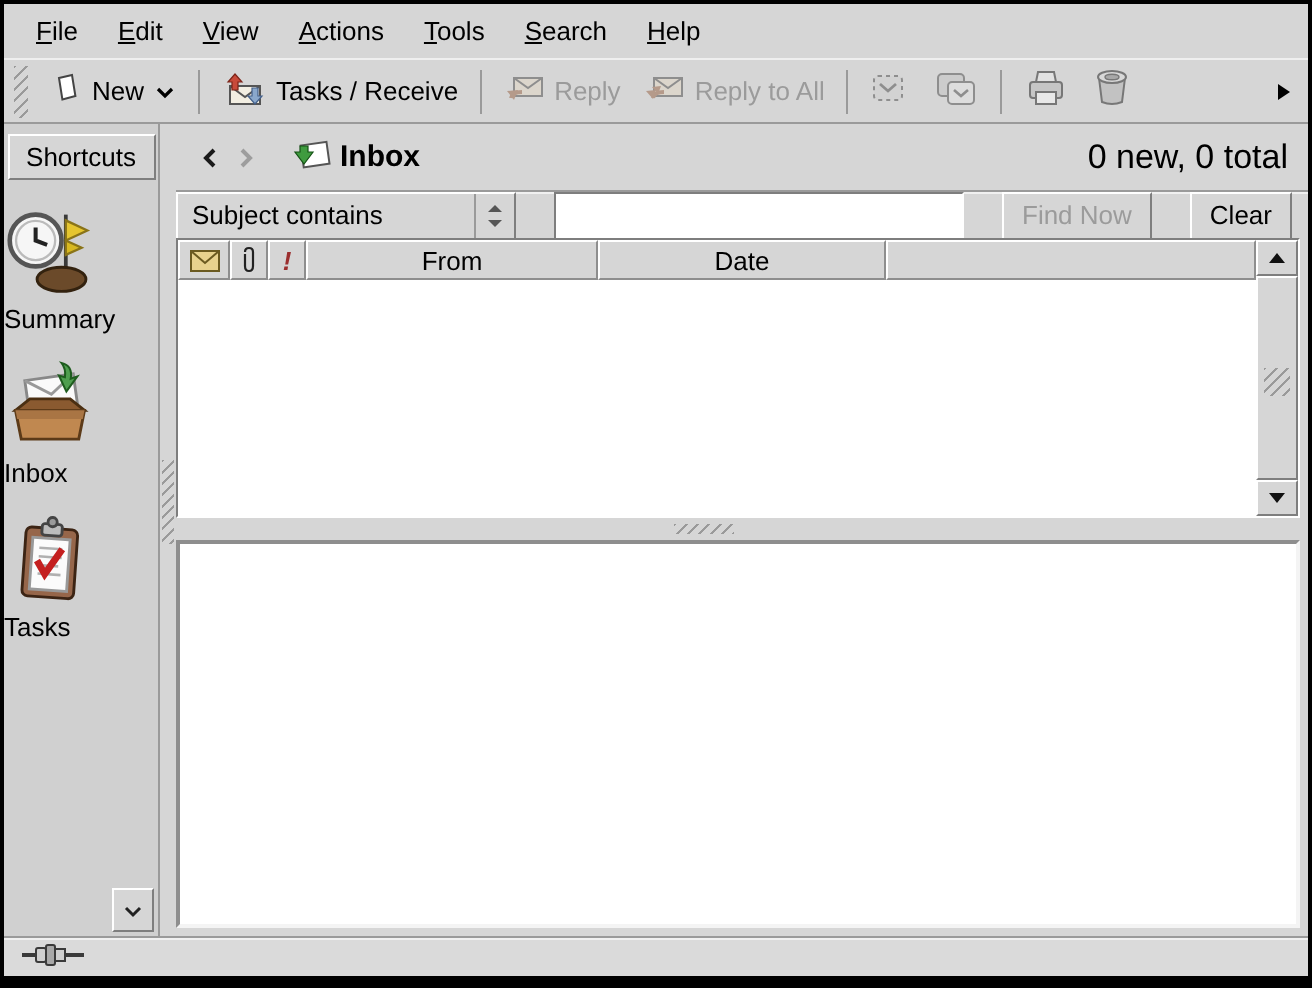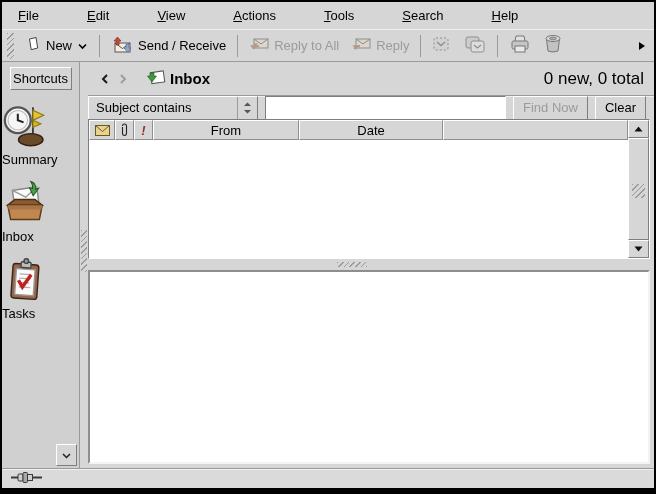--- a/index.html
+++ b/index.html
@@ -10,54 +10,54 @@
     background:#d6d6d6;
     border:2px solid #000; border-bottom-width:6px;
     display:flex; flex-direction:column; overflow:hidden;
   }
   u { text-decoration:underline; }
   .bevel-out { border:1px solid; border-color:#ffffff #7e7e7e #7e7e7e #ffffff; background:#d6d6d6; }
   .grip {
     background-image:repeating-linear-gradient(135deg,#9a9a9a 0 1px,transparent 1px 4px);
   }
   
-  .menubar { height:27px; display:flex; align-items:center; padding-left:6px; background:#d6d6d6;gap:28px; }
+  .menubar { height:27px; display:flex; align-items:center; padding-left:6px; background:#d6d6d6; }
   .menu-item { padding:4px 10px; cursor:default; }
   
   .toolbar { height:33px; display:flex; align-items:center; padding:12px 4px;
              border-top:1px solid #efefef; border-bottom:1px solid #9a9a9a; background:#d6d6d6; }
   .tb-grip { width:7px; height:26px; margin:0 5px 0 1px; }
   .tb-btn { display:flex; align-items:center; gap:5px; padding:3px 5px; background:none; border:1px solid transparent;
             font:13px "Liberation Sans",sans-serif; white-space:nowrap; }
   .tb-btn.disabled { color:#9b9b9b; }
   .tb-sep { width:1px; height:22px; background:#9a9a9a; margin:0 5px; flex:none; }
   .tb-overflow { margin-left:auto; margin-right:2px; display:flex; align-items:center; padding:2px; }
   
   .main { flex:1; display:flex; min-height:0; }
   
   .sidebar { width:78px; flex:none; background:#d0d0d0; border-right:1px solid #9a9a9a;
              display:flex; flex-direction:column; align-items:center; position:relative; }
-  .shortcuts-btn { width:62px; margin-top:5px; padding:3px 0; text-align:center; font-size:13px; }
+  .shortcuts-btn { width:74px; margin-top:5px; padding:3px 0; text-align:center; font-size:13px; }
   .shortcut-item { margin-top:13px; display:flex; flex-direction:column; align-items:flex-start; width:100%; cursor:default; }
   .shortcut-item .s-icon { width:46px; height:46px; }
   .shortcut-item .s-label { margin-top:3px; font-size:13px; }
   .sb-scroll-btn { position:absolute; bottom:2px; right:2px; width:21px; height:22px;
                    display:flex; align-items:center; justify-content:center; }
   .vsplit { width:8px; flex:none; background:#d6d6d6; position:relative; cursor:col-resize; }
   .vsplit .grip { position:absolute; top:168px; left:1px; width:6px; height:42px; }
   
   .content { flex:1; display:flex; flex-direction:column; min-width:0; background:#d6d6d6; }
   .folder-header { height:34px; flex:none; display:flex; align-items:center; padding:0 8px;
                    border-bottom:1px solid #9a9a9a; box-shadow:0 1px 0 #f0f0f0; }
   .nav-btn { width:18px; height:20px; display:flex; align-items:center; justify-content:center;
              background:none; border:none; }
   .folder-title { font-weight:bold; font-size:15px; margin-left:4px; }
   .folder-count { margin-left:auto; font-size:17px; padding-right:2px; }
   
-  .search-band { height:23px; flex:none; display:flex; align-items:center; gap:7px; padding:4px 4px 4px 0; }
+  .search-band { height:23px; flex:none; display:flex; align-items:center; gap:19px; padding:4px 4px 4px 0; }
   .combo { width:170px; height:24px; display:flex; align-items:center; padding-left:7px; cursor:default; }
   .combo-arrows { margin-left:auto; height:100%; display:flex; flex-direction:column; align-items:center;
                   justify-content:center; border-left:1px solid #9a9a9a; padding:0 5px; gap:2px; }
   .search-input { flex:1; height:24px; border:1px solid; border-color:#7e7e7e #ffffff #ffffff #7e7e7e;
                   background:#fff; padding:0 4px; font:13px "Liberation Sans",sans-serif; }
   .btn { height:24px; padding:0 9px; font:13px "Liberation Sans",sans-serif; }
   .btn.disabled { color:#9b9b9b; }
   
   .list-frame { height:140px; flex:none; margin-right:4px; border:1px solid; border-color:#7e7e7e #fff #fff #7e7e7e;
                 display:flex; background:#fff; }
@@ -114,48 +114,48 @@
 
   <button class="tb-btn">
     <span>
       <svg width="22" height="17" viewBox="0 0 22 17">
         <rect x="4" y="7" width="15" height="9" fill="#f2eee2" stroke="#555"></rect>
         <path d="M4 7 L11.5 12.5 L19 7" fill="none" stroke="#555"></path>
         <path d="M3 5 L6.5 1 L10 5 L8 5 L8 9 L5 9 L5 5 Z" fill="#c84a3a" stroke="#7c2418" stroke-width="0.6"></path>
         <path d="M13 12 L16.5 16 L20 12 L18 12 L18 8 L15 8 L15 12 Z" fill="#8aa8cc" stroke="#44608a" stroke-width="0.6"></path>
       </svg>
     </span>
-    <span>Send / Receive</span>
+    <span>Tasks / Receive</span>
   </button>
 
   <div class="tb-sep"></div>
+
+  <button class="tb-btn disabled">
+    <span>
+      <svg width="20" height="16" viewBox="0 0 20 16">
+        <rect x="5" y="3" width="14" height="9" fill="#dcd6cc" stroke="#8e8e8e"></rect>
+        <path d="M5 3 L12 8 L19 3" fill="none" stroke="#8e8e8e"></path>
+        <path d="M9 10 Q4 10 3.5 13" fill="none" stroke="#b59a8a" stroke-width="2"></path>
+        <path d="M1.5 9.5 L7 9 L5 14 Z" fill="#b59a8a"></path>
+      </svg>
+    </span>
+    <span>Reply</span>
+  </button>
 
   <button class="tb-btn disabled">
     <span>
       <svg width="20" height="16" viewBox="0 0 20 16">
         <rect x="5" y="3" width="14" height="9" fill="#dcd6cc" stroke="#8e8e8e"></rect>
         <path d="M5 3 L12 8 L19 3" fill="none" stroke="#8e8e8e"></path>
         <path d="M10 10 Q5 10 4.5 13" fill="none" stroke="#b59a8a" stroke-width="2"></path>
         <path d="M1 9.5 L6 9 L4.5 13.5 Z" fill="#b59a8a"></path>
         <path d="M4 7.5 L8.5 7 L7 11 Z" fill="#b59a8a"></path>
       </svg>
     </span>
     <span>Reply to All</span>
-  </button>
-
-  <button class="tb-btn disabled">
-    <span>
-      <svg width="20" height="16" viewBox="0 0 20 16">
-        <rect x="5" y="3" width="14" height="9" fill="#dcd6cc" stroke="#8e8e8e"></rect>
-        <path d="M5 3 L12 8 L19 3" fill="none" stroke="#8e8e8e"></path>
-        <path d="M9 10 Q4 10 3.5 13" fill="none" stroke="#b59a8a" stroke-width="2"></path>
-        <path d="M1.5 9.5 L7 9 L5 14 Z" fill="#b59a8a"></path>
-      </svg>
-    </span>
-    <span>Reply</span>
   </button>
 
 
   <div class="tb-sep"></div>
 
   <button class="tb-btn disabled">
     <span>
       <svg width="20" height="18" viewBox="0 0 20 18">
         <rect x="2" y="3" width="14" height="12" rx="2" fill="#d2d2d2" stroke="#8e8e8e" stroke-dasharray="2 2"></rect>
         <path d="M5 7 L9 10.5 L13 7" fill="none" stroke="#8e8e8e" stroke-width="1.4"></path>

